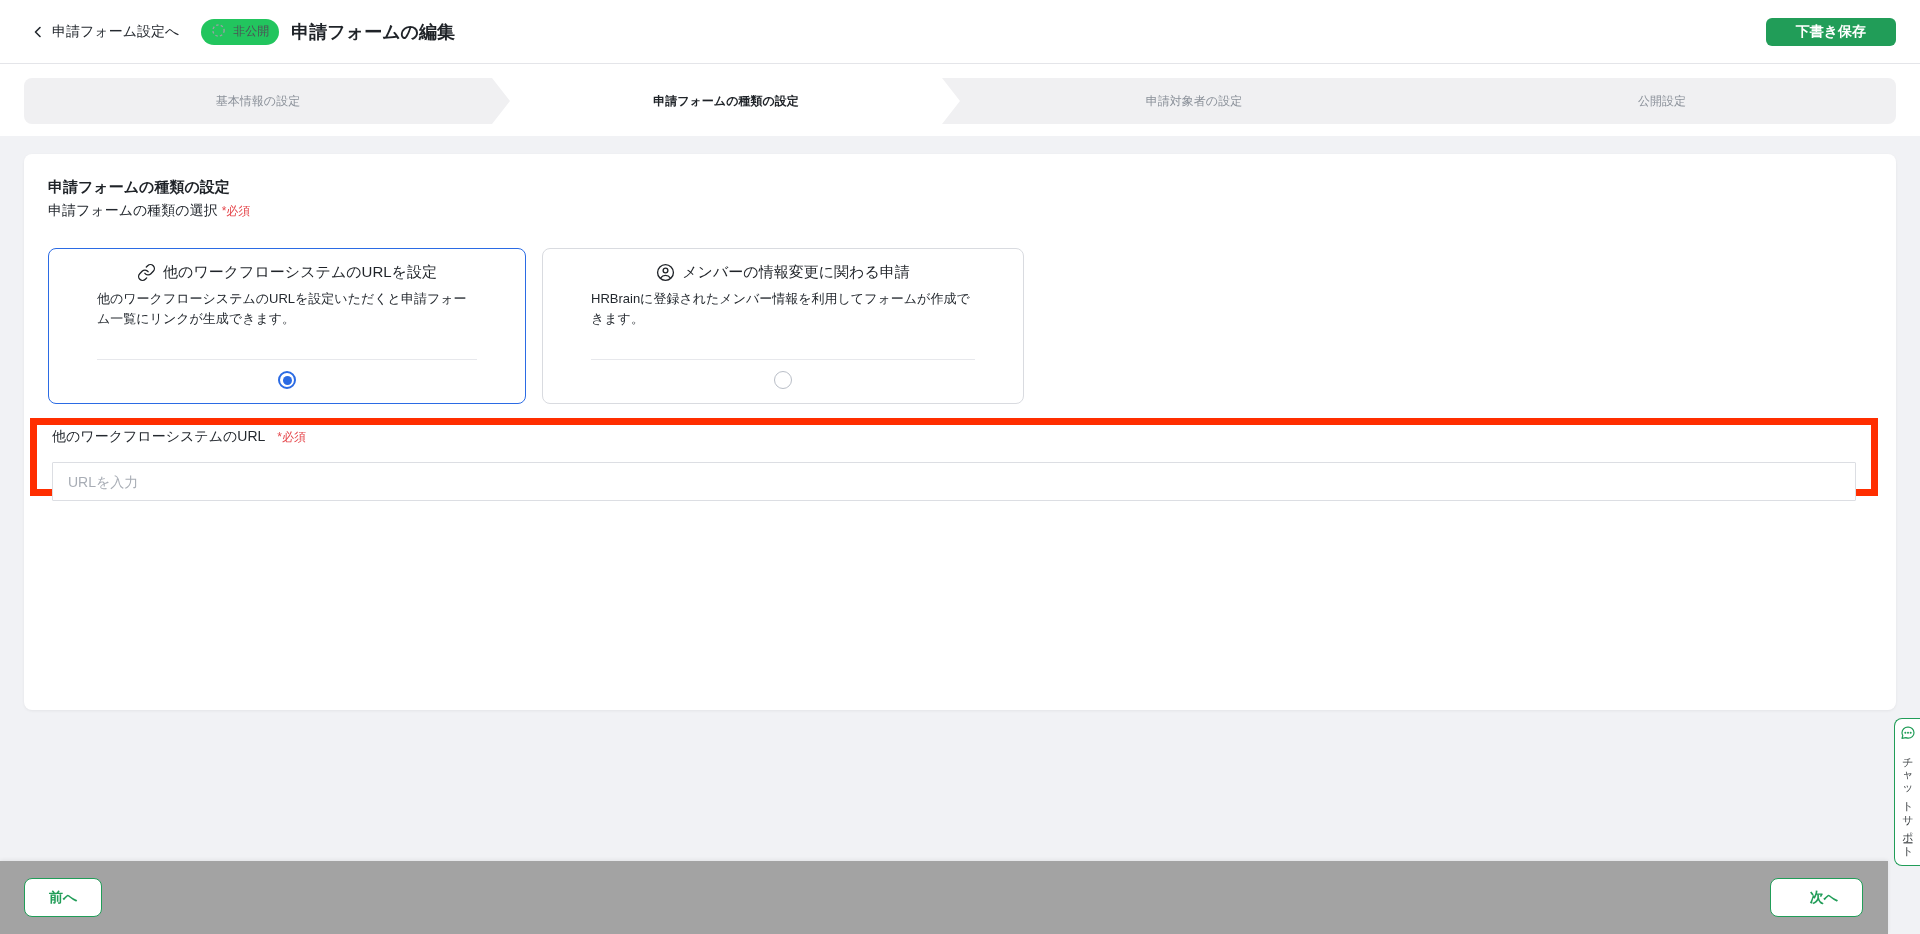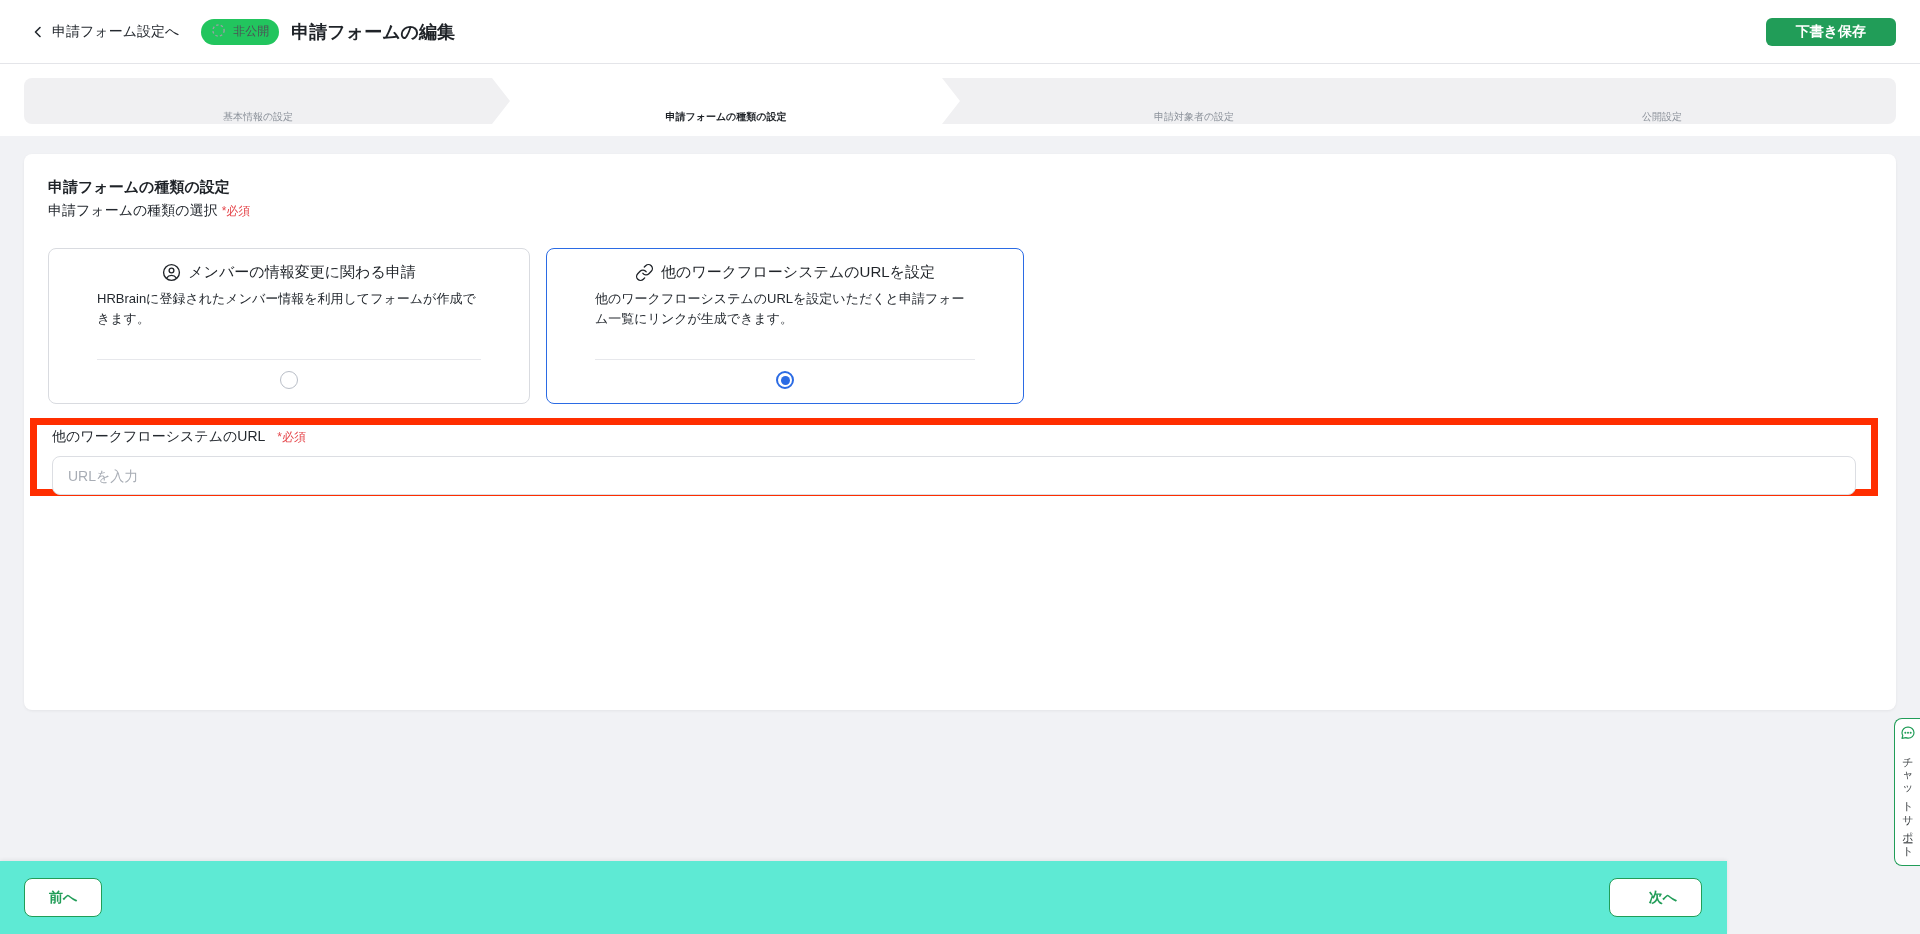--- a/index.html
+++ b/index.html
@@ -36,22 +36,22 @@
 
   
   .stepper-strip {
     position:absolute; left:0; top:64px; width:1920px; height:72px; background:#fff;
   }
   .stepper {
     position:absolute; left:24px; top:14px; width:1872px; height:46px;
     background:#f0f0f2; border-radius:8px; display:flex; overflow:hidden;
   }
   .step {
-    flex:1 1 0; display:flex; align-items:flex-end; justify-content:center;
-    font-size:10px; color:#8a9099; cursor:pointer;
+    flex:1 1 0; display:flex; align-items:center; justify-content:center;
+    font-size:12px; color:#8a9099; cursor:pointer;
   }
   .step.active {
     background:#fff; color:#1f2328; font-weight:bold;
     clip-path:polygon(0 0, calc(100% - 18px) 0, 100% 50%, calc(100% - 18px) 100%, 0 100%, 18px 50%);
   }
 
   
   .main-card {
     position:absolute; left:24px; top:154px; width:1872px; height:556px;
     background:#fff; border-radius:8px; box-shadow:0 1px 3px rgba(0,0,0,.06);
@@ -85,31 +85,31 @@
   .radio.checked { border:2px solid #2b6be4; }
   .radio.checked::after { content:""; width:9px; height:9px; border-radius:50%; background:#2b6be4; }
 
   
   .url-annotation {
     position:absolute; left:6px; top:264px; width:1848px; height:78px;
     border:7px solid #ff2e00; background:#fff; padding:3px 15px;
   }
   .url-label-row { font-size:14px; color:#24292f; display:flex; align-items:flex-start; gap:12px; }
   .url-input {
-    margin-top:10px; width:100%; height:39px;
-    border:1px solid #dcdee3; border-radius:8px;
+    margin-top:16px; width:100%; height:39px;
+    border:1px solid #dcdee3; border-radius:1px;
     font-size:14px; color:#24292f; padding:0 15px;
     font-family:inherit; outline:none; display:block;
   }
   .url-input::placeholder { color:#a8adb5; }
 
   
   .footer {
-    position:absolute; left:0; top:861px; width:1727px; height:73px;
-    background:#5eead4; box-shadow:0 -1px 4px rgba(0,0,0,.07);
+    position:absolute; left:0; top:861px; width:1888px; height:73px;
+    background:#a3a3a3; box-shadow:0 -1px 4px rgba(0,0,0,.07);
   }
   .ghost-btn {
     position:absolute; top:17px; height:39px; padding:0 24px;
     background:#fff; border:1px solid #219d58; border-radius:8px;
     color:#219d58; font-size:14px; font-weight:bold; cursor:pointer;
     font-family:inherit;
   }
   .prev-btn { left:24px; }
   .next-btn { right:25px;padding-left:39px; }
 
@@ -169,56 +169,56 @@
 
 <div class="main-card">
   <div class="section-title">申請フォームの種類の設定</div>
 
   <div class="field-label-row">
     <span>申請フォームの種類の選択</span>
     <span class="required">*必須</span>
   </div>
 
   <div class="options-row">
+
+    <div class="opt-card selected">
+      <div class="opt-title-row">
+        <span>
+          <svg width="19" height="19" viewBox="0 0 24 24" fill="none" stroke="#1f2328" stroke-width="1.7" stroke-linecap="round" stroke-linejoin="round">
+              <path d="M10 13a5 5 0 0 0 7.54.54l3-3a5 5 0 0 0-7.07-7.07l-1.72 1.71"></path>
+              <path d="M14 11a5 5 0 0 0-7.54-.54l-3 3a5 5 0 0 0 7.07 7.07l1.71-1.71"></path>
+            </svg>
+        </span>
+        <span>他のワークフローシステムのURLを設定</span>
+      </div>
+      <div class="opt-desc">他のワークフローシステムのURLを設定いただくと申請フォーム一覧にリンクが生成できます。</div>
+      <div class="opt-divider"></div>
+      <div class="opt-radio-row">
+        <span class="radio checked"></span>
+      </div>
+    </div>
 
     <div class="opt-card">
       <div class="opt-title-row">
         <span>
           <svg width="19" height="19" viewBox="0 0 24 24" fill="none" stroke="#1f2328" stroke-width="1.7" stroke-linecap="round" stroke-linejoin="round">
               <circle cx="12" cy="12" r="10"></circle>
               <circle cx="12" cy="9.5" r="3"></circle>
               <path d="M5.8 19a7.5 7.5 0 0 1 12.4 0"></path>
             </svg>
         </span>
         <span>メンバーの情報変更に関わる申請</span>
       </div>
       <div class="opt-desc">HRBrainに登録されたメンバー情報を利用してフォームが作成できます。</div>
       <div class="opt-divider"></div>
       <div class="opt-radio-row">
         <span class="radio"></span>
       </div>
     </div>
 
-    <div class="opt-card selected">
-      <div class="opt-title-row">
-        <span>
-          <svg width="19" height="19" viewBox="0 0 24 24" fill="none" stroke="#1f2328" stroke-width="1.7" stroke-linecap="round" stroke-linejoin="round">
-              <path d="M10 13a5 5 0 0 0 7.54.54l3-3a5 5 0 0 0-7.07-7.07l-1.72 1.71"></path>
-              <path d="M14 11a5 5 0 0 0-7.54-.54l-3 3a5 5 0 0 0 7.07 7.07l1.71-1.71"></path>
-            </svg>
-        </span>
-        <span>他のワークフローシステムのURLを設定</span>
-      </div>
-      <div class="opt-desc">他のワークフローシステムのURLを設定いただくと申請フォーム一覧にリンクが生成できます。</div>
-      <div class="opt-divider"></div>
-      <div class="opt-radio-row">
-        <span class="radio checked"></span>
-      </div>
-    </div>
-
   </div>
 
   <div class="url-annotation">
     <div class="url-label-row">
       <span>他のワークフローシステムのURL</span>
       <span class="required">*必須</span>
     </div>
     <input class="url-input" type="text" placeholder="URLを入力" style="">
   </div>
 </div>

